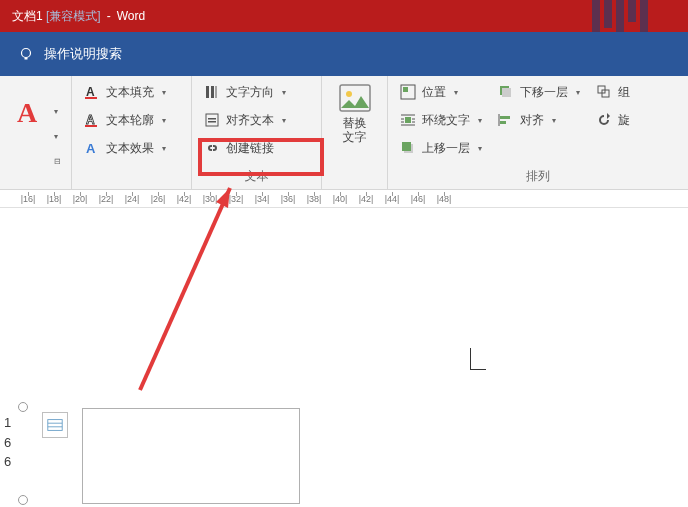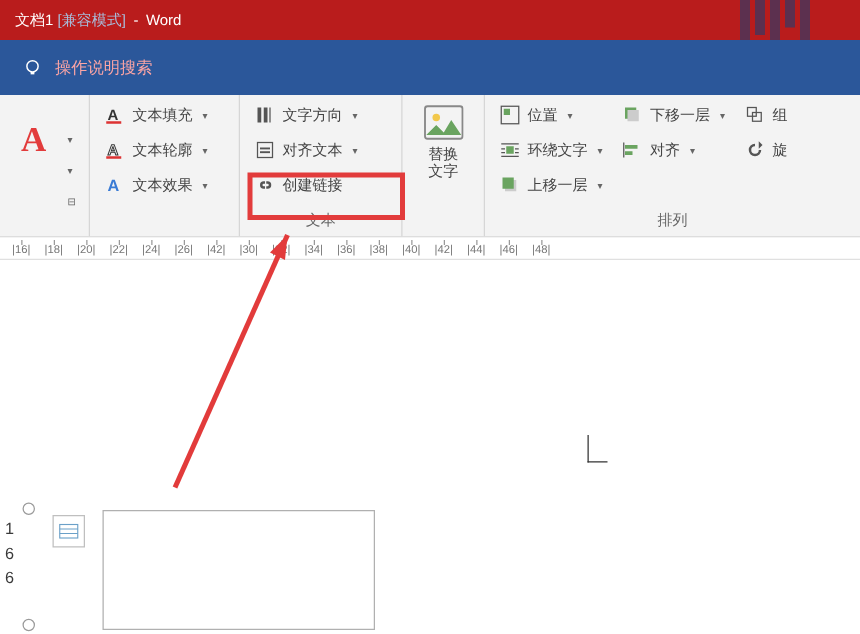--- a/index.html
+++ b/index.html
@@ -2,21 +2,21 @@
 <html><head>
 <meta charset="utf-8">
 <style>
   * { box-sizing: border-box; margin: 0; padding: 0; font-family: "Microsoft YaHei", "Segoe UI", sans-serif; }
   body { width: 688px; height: 507px; overflow: hidden; background: #fff; position: relative; }
 
   .titlebar { background: #b91c1c; height: 32px; display: flex; align-items: center; padding: 0 12px; color: #fff; font-size: 12px; }
   .titlebar .doc-mode { color: #a8bbd9; text-align: right; }
   .titlebar .app { margin-left: 6px; }
 
-  .tellme-row { background: #2b579a; height: 44px; display: flex; align-items: center; padding: 0 18px; color: #fca5a5; font-size: 13px; }
+  .tellme-row { background: #2b579a; height: 44px; display: flex; align-items: center; padding: 0 18px; color: #ffffff; font-size: 13px; }
   .tellme-row .bulb { width: 16px; height: 16px; margin-right: 10px; display: inline-block; }
 
   .ribbon { background: #f3f3f3; border-bottom: 1px solid #d6d6d6; display: flex; height: 114px; }
   .group { border-right: 1px solid #d6d6d6; display: flex; flex-direction: column; }
   .group-body { flex: 1; display: flex; padding: 4px 6px 0 6px; }
   .group-label { text-align: center; font-size: 12px; color: #666; padding: 2px 0 4px; }
 
   .big-icon { width: 42px; height: 62px; display: flex; flex-direction: column; align-items: center; justify-content: center; margin: 2px 4px 0 0; }
   .big-icon .glyph { font-size: 28px; color: #e23b3b; font-weight: bold; font-family: "Times New Roman", serif; }
 
@@ -25,21 +25,21 @@
   .cmd .ico { width: 16px; height: 16px; display: inline-flex; align-items: center; justify-content: center; }
   .tri { font-size: 8px; color: #666; margin-left: 2px; }
 
   .repl-icon { width: 46px; display: flex; flex-direction: column; align-items: center; padding-top: 4px; }
   .repl-icon .pic { width: 32px; height: 28px; }
   .repl-icon .txt { font-size: 12px; color: #444; text-align: center; line-height: 1.2; margin-top: 4px; }
 
   .highlight-box { position: absolute; border: 4px solid #e23b3b; pointer-events: none; }
   .arrow-svg { position: absolute; pointer-events: none; }
 
-  .ruler { height: 18px; background: #fff; border-bottom: 1px solid #e0e0e0; display: flex; align-items: center; font-size: 9px; color: #777; padding-left: 4px; gap: 0; }
+  .ruler { height: 18px; background: #fff; border-bottom: 1px solid #e0e0e0; display: flex; align-items: center; font-size: 9px; color: #777; padding-left: 15px; gap: 0; }
   .ruler .tick { width: 26px; text-align: center; position: relative; }
   .ruler .tick::after { content:""; position:absolute; left:50%; top:-2px; width:1px; height:4px; background:#999; }
 
   .doc-area { position: relative; background: #fff; height: calc(507px - 32px - 44px - 114px - 18px); }
   .nums { position: absolute; left: 4px; top: 205px; font-size: 13px; color: #3a3a3a; font-family: "Consolas", monospace; line-height: 1.5; }
   .handle { width: 10px; height: 10px; border: 1px solid #9a9a9a; background: #fff; border-radius: 50%; position: absolute; }
   .textbox { position: absolute; border: 1px solid #b0b0b0; background: #fff; }
   .image-ico { position: absolute; width: 26px; height: 26px; border: 1px solid #bfbfbf; background: #fff; display:flex; align-items:center; justify-content:center; }
 
   .cursor-mark { position: absolute; width: 16px; height: 22px; border-left: 1px solid #333; border-bottom: 1px solid #333; }

